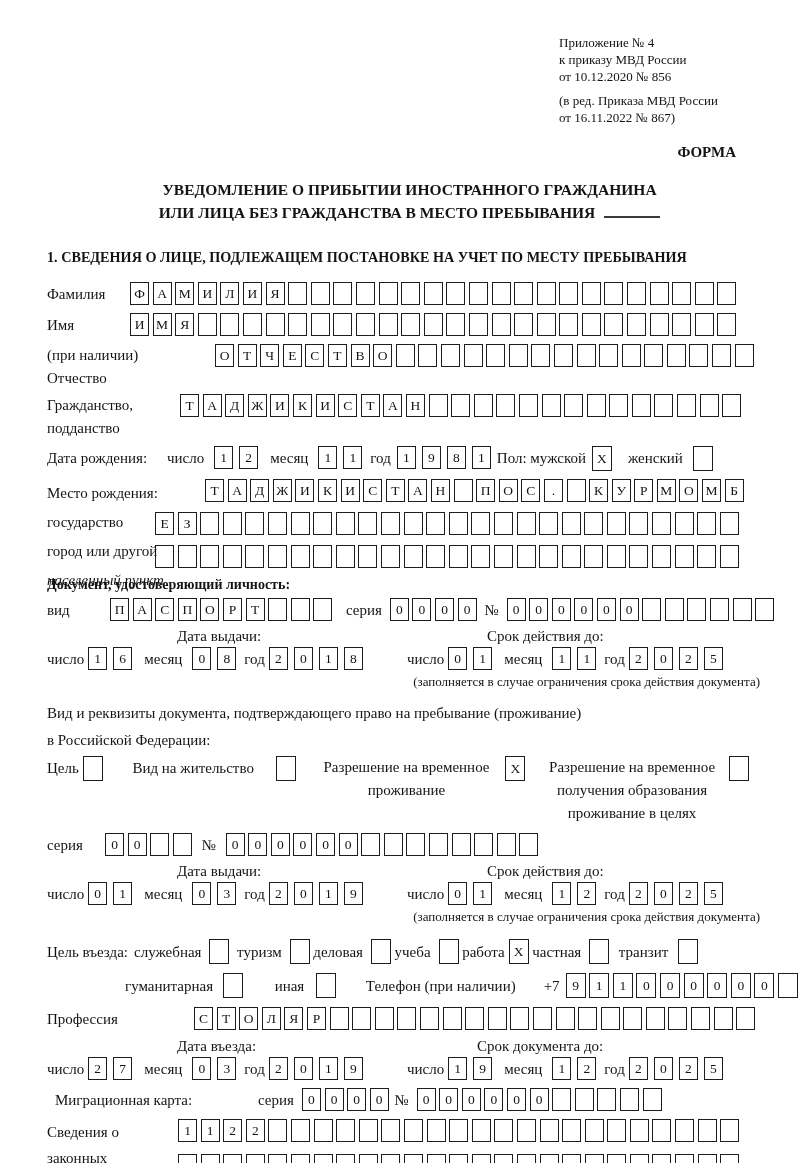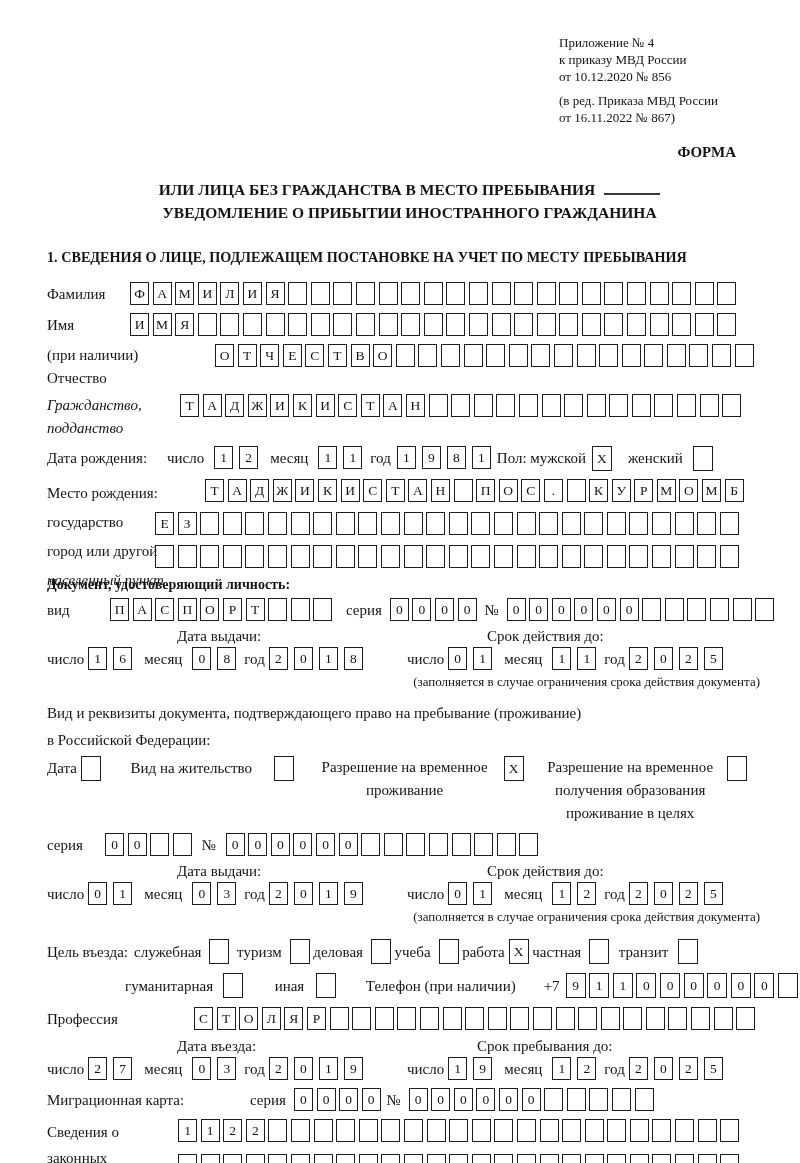--- a/index.html
+++ b/index.html
@@ -38,22 +38,22 @@
     <div>Приложение № 4</div>
     <div>к приказу МВД России</div>
     <div>от 10.12.2020 № 856</div>
     <div class="annex-gap"></div>
     <div>(в ред. Приказа МВД России</div>
     <div>от 16.11.2022 № 867)</div>
   </div>
   <div class="forma">ФОРМА</div>
 
   <div class="title">
+    <div>УВЕДОМЛЕНИЕ О ПРИБЫТИИ ИНОСТРАННОГО ГРАЖДАНИНА</div>
     <div><span>ИЛИ ЛИЦА БЕЗ ГРАЖДАНСТВА В МЕСТО ПРЕБЫВАНИЯ</span><span class="uline"></span></div>
-    <div>УВЕДОМЛЕНИЕ О ПРИБЫТИИ ИНОСТРАННОГО ГРАЖДАНИНА</div>
   </div>
 
   <div class="sec">1. СВЕДЕНИЯ О ЛИЦЕ, ПОДЛЕЖАЩЕМ ПОСТАНОВКЕ НА УЧЕТ ПО МЕСТУ ПРЕБЫВАНИЯ</div>
 
   <div class="row" style="margin-top:16px;">
     <span class="lbl" style="width:83px;">Фамилия</span>
     <span class="bxrow">
         <span class="bx">Ф</span>
         <span class="bx">А</span>
         <span class="bx">М</span>
@@ -144,21 +144,21 @@
         <span class="bx"></span>
         <span class="bx"></span>
         <span class="bx"></span>
         <span class="bx"></span>
         <span class="bx"></span>
         <span class="bx"></span>
       </span>
   </div>
 
   <div class="row" style="margin-top:4px;">
-    <span class="lbl stack" style="width:133px;font-style:italic;">
+    <span class="lbl stack" style="width:133px;">
       <span style="display:block;">Гражданство,</span>
       <span style="display:block;">подданство</span>
     </span>
     <span class="bxrow">
         <span class="bx">Т</span>
         <span class="bx">А</span>
         <span class="bx">Д</span>
         <span class="bx">Ж</span>
         <span class="bx">И</span>
         <span class="bx">К</span>
@@ -397,21 +397,21 @@
     </div>
   </div>
   <div class="note" style="text-align:right;margin:3px 12px 0 0;">(заполняется в случае ограничения срока действия документа)</div>
 
   <div style="margin-top:10px;line-height:27px;">
     <div>Вид и реквизиты документа, подтверждающего право на пребывание (проживание)</div>
     <div>в Российской Федерации:</div>
   </div>
 
   <div class="row" style="margin-top:2px;">
-    <span class="lbl">Дата</span>
+    <span class="lbl">Цель</span>
     <span class="bxrow cbox" style="margin-left:4px;">
         <span class="bx"></span>
       </span>
     <span class="lbl" style="margin-left:26px;">Вид на жительство</span>
     <span class="bxrow cbox" style="margin-left:22px;">
         <span class="bx"></span>
       </span>
     <span class="lbl center stack" style="margin-left:24px;">
       <span style="display:block;">Разрешение на временное</span>
       <span style="display:block;">проживание</span>
@@ -609,21 +609,21 @@
         <span class="lbl" style="margin:0 4px 0 2px;">год</span>
         <span class="bxrow">
             <span class="bx">2</span>
             <span class="bx">0</span>
             <span class="bx">1</span>
             <span class="bx">9</span>
           </span>
       </div>
     </div>
     <div>
-      <div class="dhead" style="margin-left:70px;">Срок пребывания до:</div>
+      <div class="dhead" style="margin-left:70px;">Срок документа до:</div>
       <div class="row dt" style="margin-top:2px;">
         <span class="lbl" style="margin-right:4px;">число</span>
         <span class="bxrow">
             <span class="bx">1</span>
             <span class="bx">9</span>
           </span>
         <span class="lbl" style="margin:0 10px 0 6px;">месяц</span>
         <span class="bxrow">
             <span class="bx">1</span>
             <span class="bx">2</span>
@@ -633,21 +633,21 @@
             <span class="bx">2</span>
             <span class="bx">0</span>
             <span class="bx">2</span>
             <span class="bx">5</span>
           </span>
       </div>
     </div>
   </div>
 
   <div class="row" style="margin-top:7px;">
-    <span class="lbl" style="width:203px;">Миграционная карта:</span>
+    <span class="lbl" style="width:203px;margin-left:8px;">Миграционная карта:</span>
     <span class="lbl" style="margin-right:8px;">серия</span>
     <span class="bxrow">
         <span class="bx">0</span>
         <span class="bx">0</span>
         <span class="bx">0</span>
         <span class="bx">0</span>
       </span>
     <span class="lbl" style="margin:0 8px 0 2px;">№</span>
     <span class="bxrow">
         <span class="bx">0</span>

